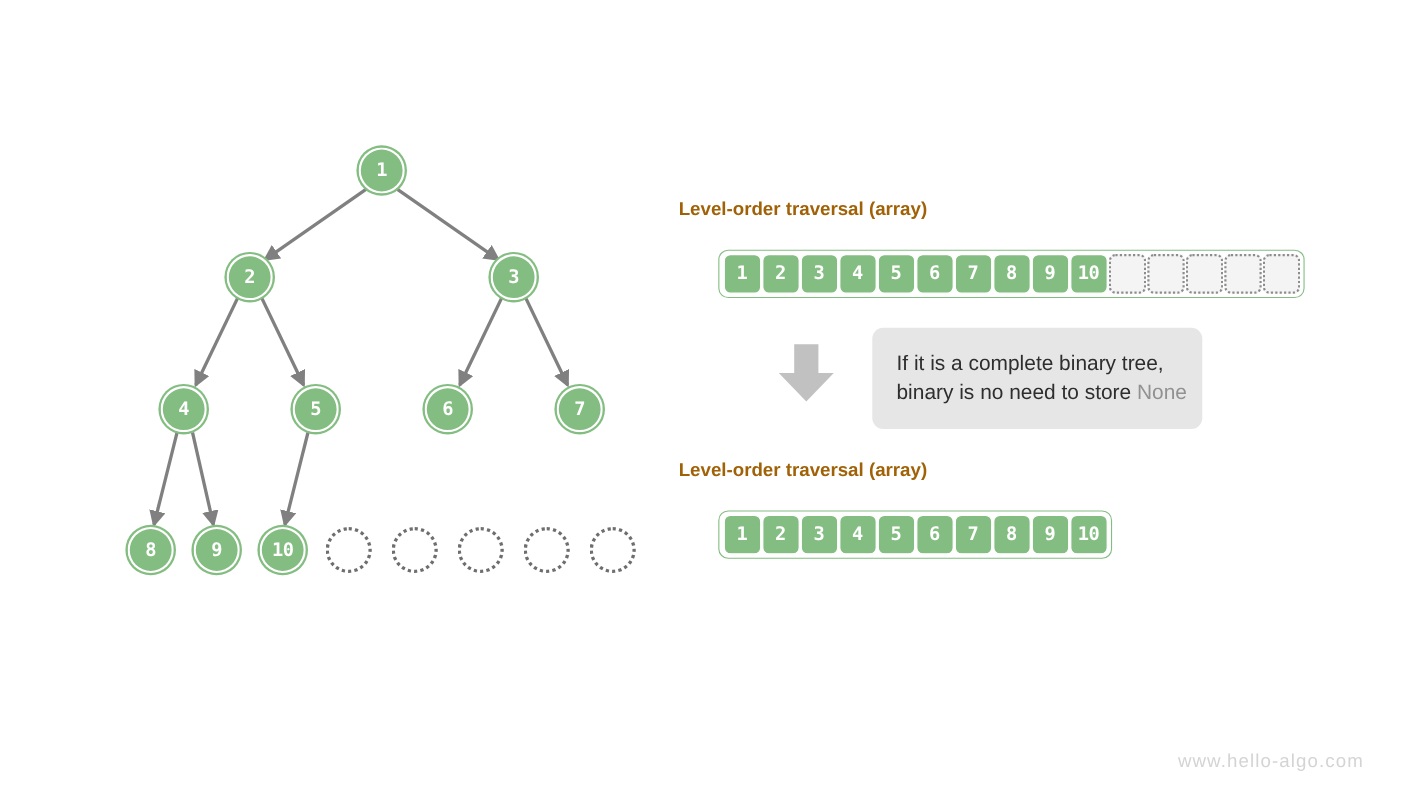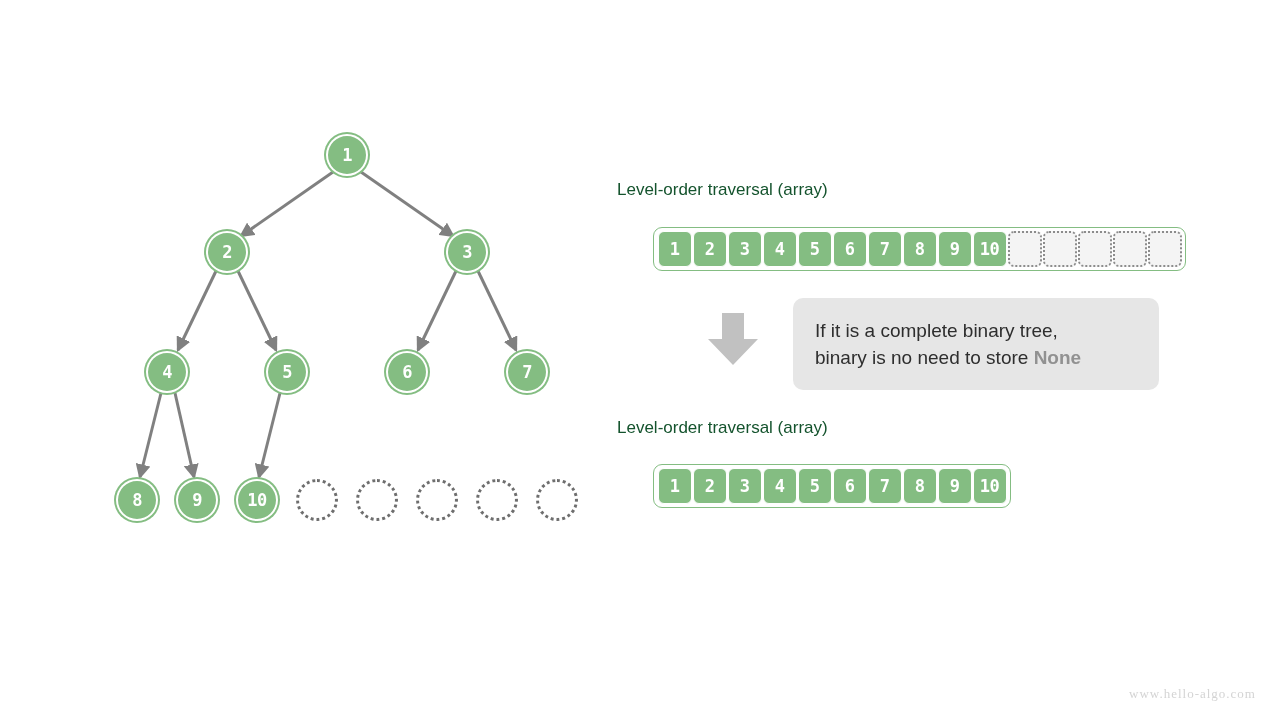--- a/index.html
+++ b/index.html
@@ -58,23 +58,23 @@
   
   #right-panel {
     position: absolute;
     left: 612px;
     top: 0;
     width: 668px;
     height: 720px;
   }
   .section-title {
     position: absolute;
-    color: #14532d;
-    font-size: 17px;
-    font-weight: 400;
+    color: #a16207;
+    font-size: 17px;
+    font-weight: 700;
     white-space: nowrap;
   }
   #title-1 { left: 5px; top: 180px; }
   #title-2 { left: 5px; top: 418px; }
 
   .array-wrap {
     position: absolute;
     display: flex;
     align-items: center;
     padding: 3px;
@@ -116,51 +116,51 @@
     position: absolute;
     left: 90px;
     top: 307px;
     width: 62px;
     height: 62px;
   }
   #callout {
     position: absolute;
     left: 181px;
     top: 298px;
-    width: 366px;
+    width: 300px;
     height: 92px;
     background: #e6e6e6;
     border-radius: 10px;
     display: flex;
     flex-direction: column;
     justify-content: center;
     padding: 0 22px;
     box-sizing: border-box;
   }
   .callout-line {
     color: #2e2e2e;
     font-size: 19px;
     line-height: 27px;
     white-space: nowrap;
   }
   .callout-none {
     color: #919191;
-    font-weight: 700;
+    font-weight: 400;
     margin-top: 36px;
   }
 
   
   #watermark {
     position: absolute;
-    right: 24px;
+    right: 40px;
     bottom: 18px;
     color: #d4d4d4;
-    font-size: 13px;
+    font-size: 17px;
     letter-spacing: 1px;
-    font-family: Liberation Serif, serif;
+    font-family: Liberation Sans, sans-serif;
   }
 </style>
 </head>
 <body>
 
 <div id="tree-panel">
   <svg id="tree-svg" width="610" height="720">
     <defs>
       <marker id="arrowhead" markerWidth="5" markerHeight="5" refX="4.2" refY="2.5" orient="auto" markerUnits="strokeWidth">
         <polygon points="0,0 5,2.5 0,5" fill="#808080"></polygon>

